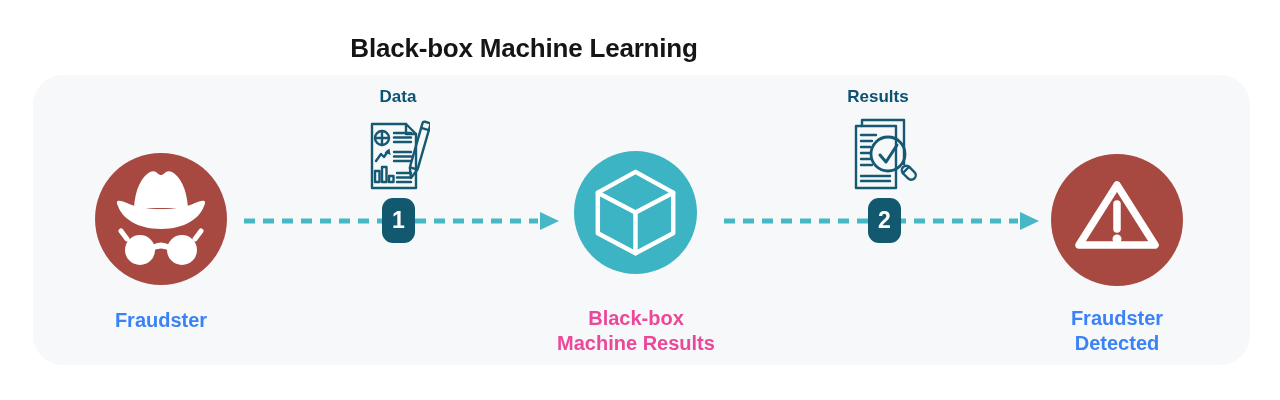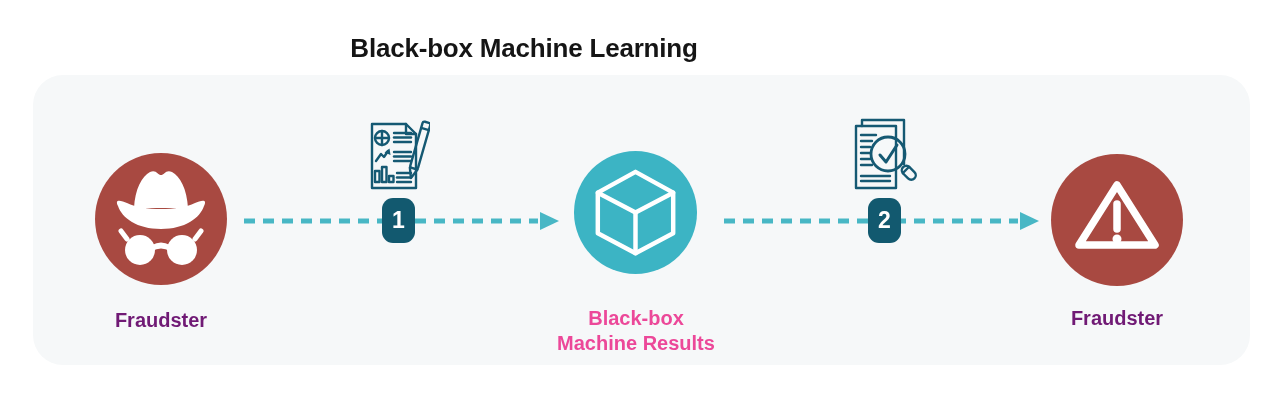--- a/index.html
+++ b/index.html
@@ -35,21 +35,21 @@
   }
   .node-red  { background: #A84941; }
   .node-teal { background: #3CB4C4; }
 
   .node-label {
     text-align: center;
     font-weight: 700;
     font-size: 20px;
     line-height: 25px;
   }
-  .label-red  { color: #701a75; }
+  .label-red  { color: #3b82f6; }
   .label-teal { color: #ec4899; }
   .node-label span { display: block; }
 
   .step-label {
     text-align: center;
     font-weight: 700;
     font-size: 17px;
     color: #0C5272;
   }
 
@@ -93,20 +93,21 @@
       <g stroke="#ffffff" stroke-width="5" stroke-linecap="round">
         <line x1="-34" y1="20" x2="-40" y2="12"></line>
         <line x1="34" y1="20" x2="40" y2="12"></line>
       </g>
     </svg>
   </div>
   <div class="abs node-label label-red" style="left:41px; top:308px; width:240px;">
     <span>Fraudster</span>
   </div>
 
+  <div class="abs step-label" style="left:338px; top:87px; width:120px;">Data</div>
 
   <div class="abs icon-svg" style="left:366px; top:114px;">
     <svg width="64" height="80" viewBox="0 0 64 80" fill="none" stroke="#155973" stroke-width="2.4" stroke-linecap="round" stroke-linejoin="round">
 
       <path d="M6 10 H40 L50 20 V74 H6 Z"></path>
       <path d="M40 10 V20 H50"></path>
 
       <circle cx="16" cy="24" r="7"></circle>
       <line x1="9" y1="24" x2="23" y2="24"></line>
       <line x1="16" y1="17" x2="16" y2="31"></line>
@@ -152,20 +153,21 @@
         <path d="M -38 -20 L -38 21 L 0 41 L 38 21 L 38 -20"></path>
         <path d="M 0 0 L 0 41"></path>
       </g>
     </svg>
   </div>
   <div class="abs node-label label-teal" style="left:506px; top:306px; width:260px;">
     <span>Black-box</span>
     <span>Machine Results</span>
   </div>
 
+  <div class="abs step-label" style="left:818px; top:87px; width:120px;">Results</div>
 
   <div class="abs icon-svg" style="left:850px; top:114px;">
     <svg width="68" height="80" viewBox="0 0 68 80" fill="none" stroke="#155973" stroke-width="2.4" stroke-linecap="round" stroke-linejoin="round">
 
       <path d="M12 12 V6 H54 V50"></path>
 
       <path d="M6 12 H46 V74 H6 Z"></path>
 
       <line x1="11" y1="21" x2="26" y2="21"></line>
       <line x1="11" y1="27" x2="22" y2="27"></line>
@@ -196,15 +198,16 @@
 
   <div class="abs node-circle node-red" style="left:1051px; top:154px; width:132px; height:132px;">
     <svg width="132" height="132" viewBox="-66 -66 132 132">
       <path d="M 0 -35 L 38 25 L -38 25 Z" fill="none" stroke="#ffffff" stroke-width="7.5" stroke-linejoin="round"></path>
       <line x1="0" y1="-16" x2="0" y2="9" stroke="#ffffff" stroke-width="7.5" stroke-linecap="round"></line>
       <circle cx="0" cy="19" r="4.5" fill="#ffffff"></circle>
     </svg>
   </div>
   <div class="abs node-label label-red" style="left:987px; top:306px; width:260px;">
     <span>Fraudster</span>
+    <span>Detected</span>
   </div>
 
 </div>
 
 </body></html>

